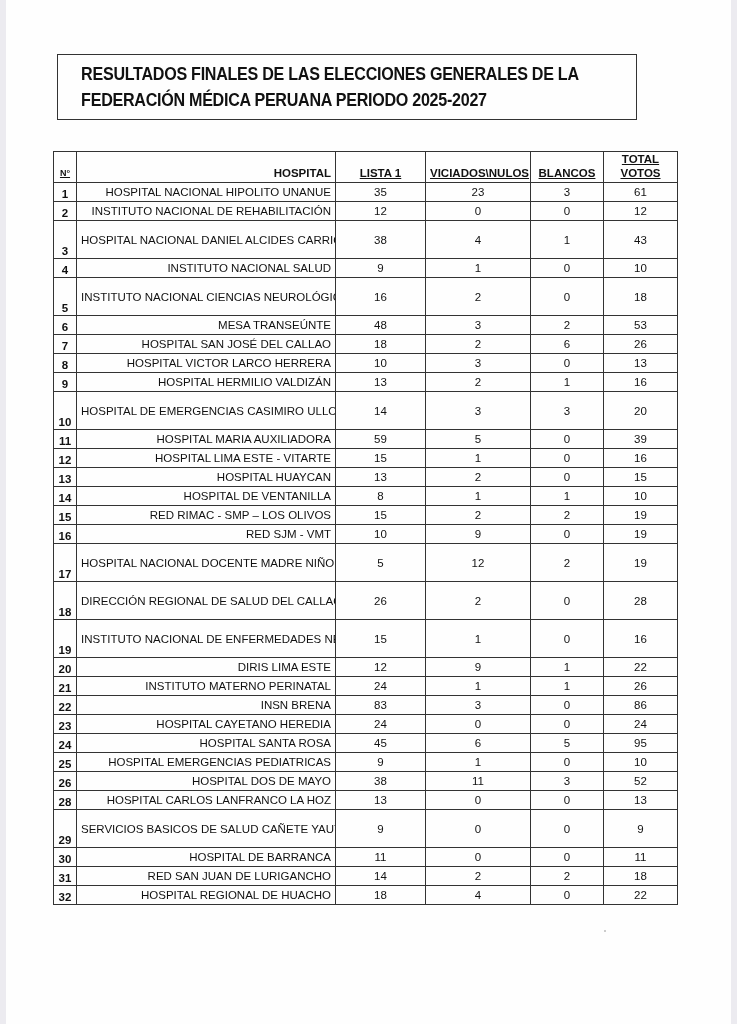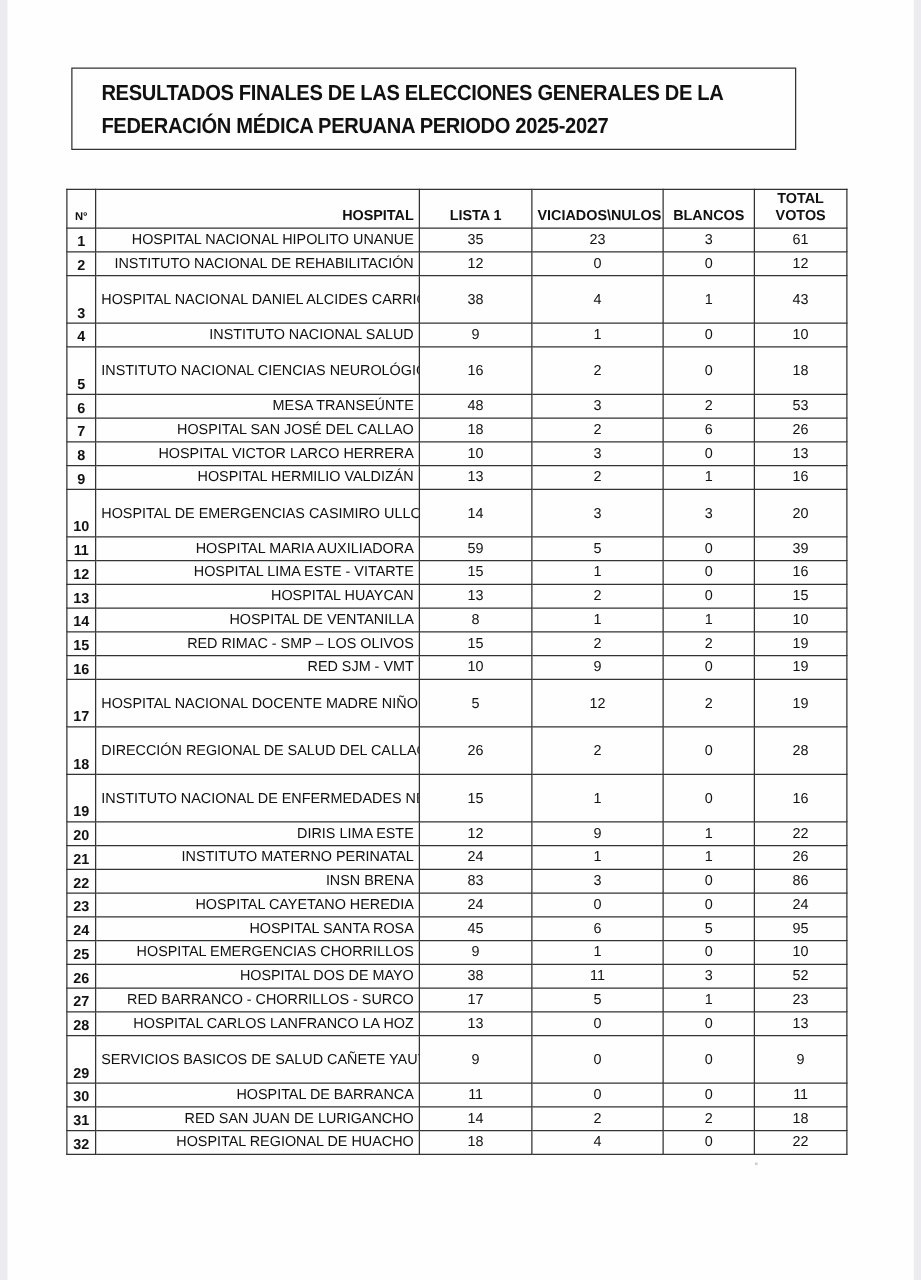--- a/index.html
+++ b/index.html
@@ -22,21 +22,21 @@
   table.results {
     position:absolute; left:47px; top:151px; border-collapse:collapse;
     width:624px; table-layout:fixed;
   }
   table.results td, table.results th {
     border:1px solid #333; padding:0 4px; font-size:11.5px; height:18px; line-height:14px;
     white-space:nowrap; overflow:hidden;
   }
   table.results th { font-weight:bold; vertical-align:bottom; padding-bottom:2px; }
   th.h-hospital { font-size:15px; text-align:right; }
-  th.h-small { font-size:10px; text-align:center; }
+  th.h-small { font-size:10px; text-align:center;text-decoration:underline; }
   td.num-col { text-align:center; font-weight:bold; vertical-align:bottom; padding:0 2px 1px; }
   td.name-col { text-align:right; white-space:normal; }
   td.val { text-align:center; }
   tr.tall td { height:37px; }
   col.c0 { width:23px; } col.c1 { width:259px; } col.c2 { width:90px; }
   col.c3 { width:105px; } col.c4 { width:73px; } col.c5 { width:74px; }
   .dot { position:absolute; left:598px; top:930px; width:2px; height:2px; background:#ccc; }
 </style>
 </head>
 <body>
@@ -257,41 +257,33 @@
         <tr>
           <td class="num-col">24</td>
           <td class="name-col">HOSPITAL SANTA ROSA</td>
           <td class="val">45</td>
           <td class="val">6</td>
           <td class="val">5</td>
           <td class="val">95</td>
         </tr>
         <tr>
           <td class="num-col">25</td>
-          <td class="name-col">HOSPITAL EMERGENCIAS CHORRILLOS</td>
+          <td class="name-col">HOSPITAL EMERGENCIAS PEDIATRICAS</td>
           <td class="val">9</td>
           <td class="val">1</td>
           <td class="val">0</td>
           <td class="val">10</td>
         </tr>
         <tr>
           <td class="num-col">26</td>
           <td class="name-col">HOSPITAL DOS DE MAYO</td>
           <td class="val">38</td>
           <td class="val">11</td>
           <td class="val">3</td>
           <td class="val">52</td>
-        </tr>
-        <tr>
-          <td class="num-col">27</td>
-          <td class="name-col">RED BARRANCO - CHORRILLOS - SURCO</td>
-          <td class="val">17</td>
-          <td class="val">5</td>
-          <td class="val">1</td>
-          <td class="val">23</td>
         </tr>
         <tr>
           <td class="num-col">28</td>
           <td class="name-col">HOSPITAL CARLOS LANFRANCO LA HOZ</td>
           <td class="val">13</td>
           <td class="val">0</td>
           <td class="val">0</td>
           <td class="val">13</td>
         </tr>
         <tr class="tall">

